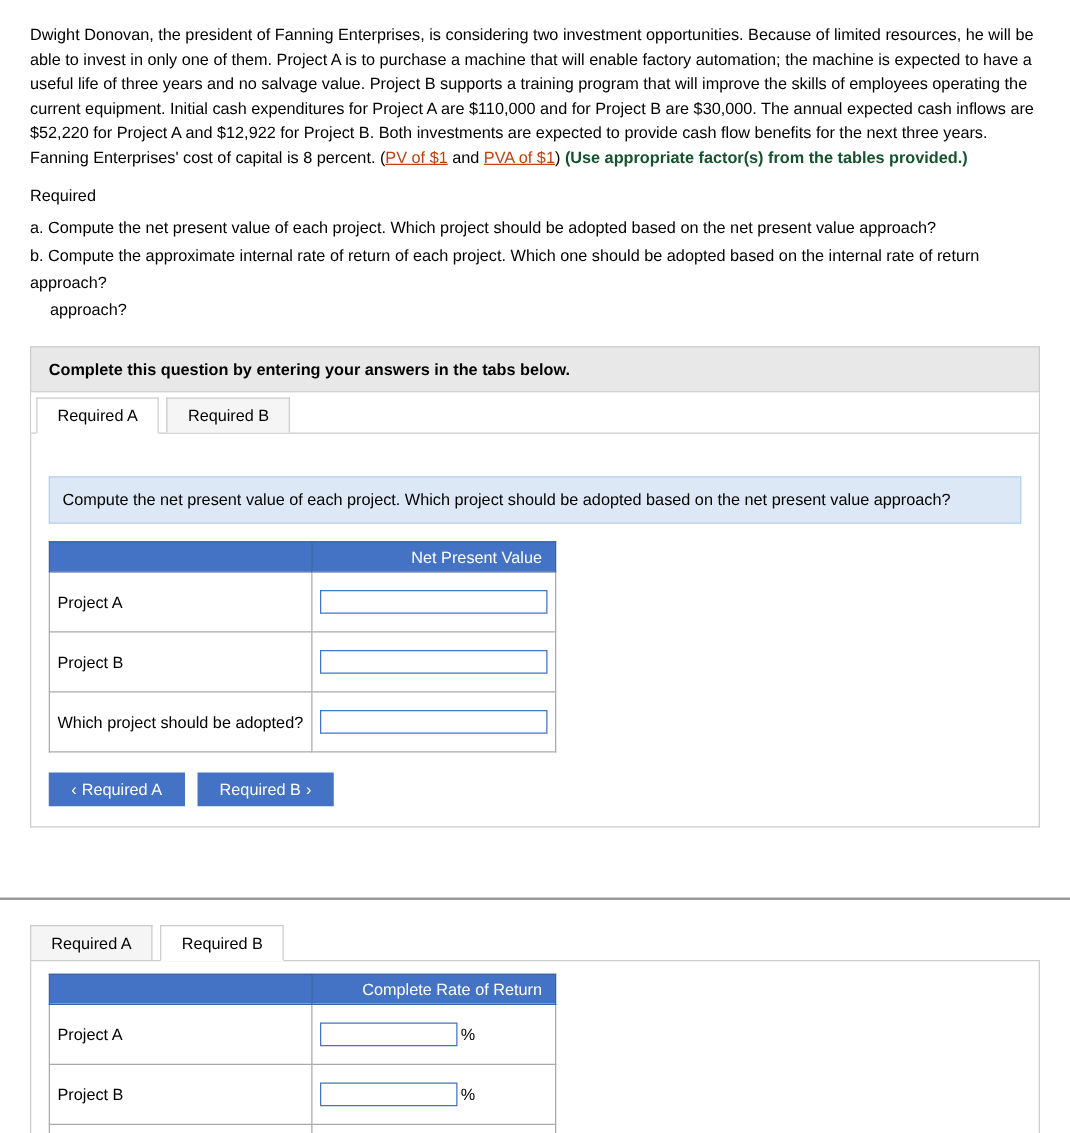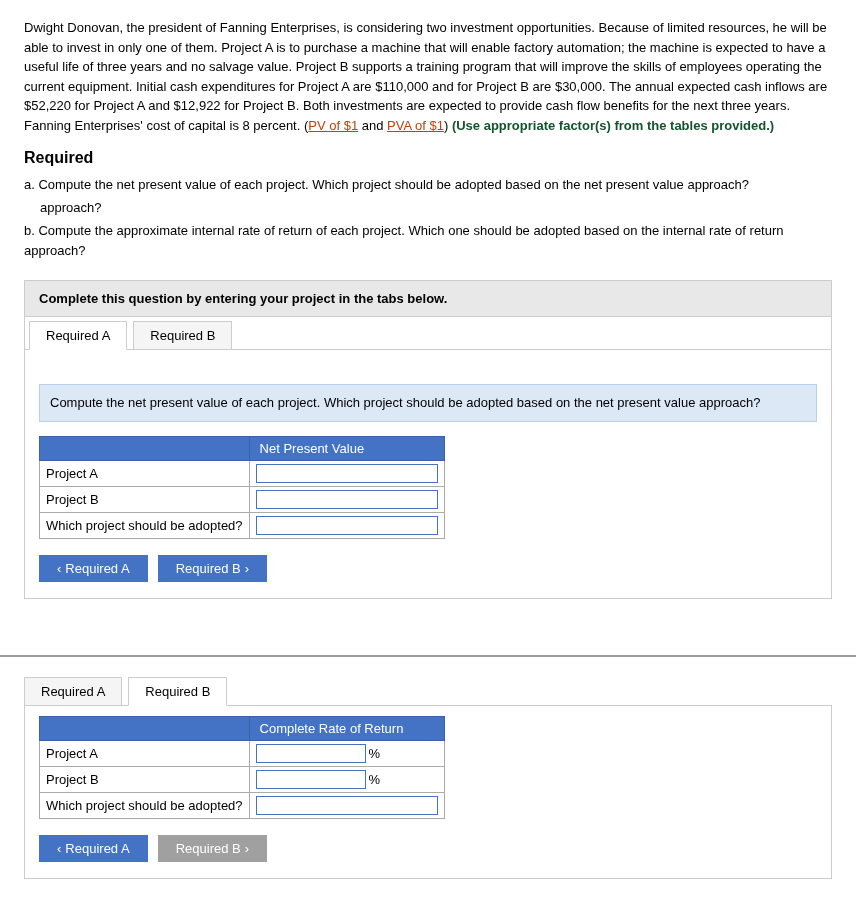--- a/index.html
+++ b/index.html
@@ -20,22 +20,22 @@
     }
     .intro-text .red-bold {
       color: #14532d;
       font-weight: bold;
     }
     .intro-text a {
       color: #c2410c;
       text-decoration: underline;
     }
     .required-heading {
-      font-weight: bold;
-      font-size: 16px;
+      font-weight: normal;
+      font-size: 13px;
       margin-bottom: 8px;
     }
     .required-list {
       font-size: 13px;
       line-height: 1.6;
       margin-bottom: 18px;
       padding-left: 0;
     }
     .required-list p {
       margin-bottom: 2px;
@@ -93,28 +93,28 @@
       color: #006600;
     }
     .data-table {
       border-collapse: collapse;
       font-size: 13px;
     }
     .data-table th {
       background: #4472c4;
       color: #fff;
       padding: 4px 10px;
-      text-align: left;
+      text-align: right;
       border: 1px solid #3a62a7;
       font-weight: normal;
       font-size: 13px;
     }
     .data-table td {
       border: 1px solid #aaa;
-      padding: 3px 6px;
+      padding: 14px 6px;
       font-size: 13px;
       background: #fff;
     }
     .data-table td.label-cell {
       background: #fff;
       min-width: 200px;
     }
     .data-table td.input-cell {
       background: #fff;
       min-width: 140px;
@@ -190,26 +190,26 @@
 <div class="main-container">
 
   <p class="intro-text">
     Dwight Donovan, the president of Fanning Enterprises, is considering two investment opportunities. Because of limited resources, he will be able to invest in only one of them. Project A is to purchase a machine that will enable factory automation; the machine is expected to have a useful life of three years and no salvage value. Project B supports a training program that will improve the skills of employees operating the current equipment. Initial cash expenditures for Project A are $110,000 and for Project B are $30,000. The annual expected cash inflows are $52,220 for Project A and $12,922 for Project B. Both investments are expected to provide cash flow benefits for the next three years. Fanning Enterprises' cost of capital is 8 percent. (<a href="#">PV of $1</a> and <a href="#">PVA of $1</a>) <span class="red-bold">(Use appropriate factor(s) from the tables provided.)</span>
   </p>
 
   <p class="required-heading">Required</p>
 
   <div class="required-list">
     <p>a. Compute the net present value of each project. Which project should be adopted based on the net present value approach?</p>
+    <p>b. Compute the approximate internal rate of return of each project. Which one should be adopted based on the internal rate of return approach?</p>
     <p style="padding-left:16px; font-size:13px;">approach?</p>
-    <p>b. Compute the approximate internal rate of return of each project. Which one should be adopted based on the internal rate of return approach?</p>
   </div>
 
   <div class="complete-box">
-    <span class="complete-box-text">Complete this question by entering your project in the tabs below.</span>
+    <span class="complete-box-text">Complete this question by entering your answers in the tabs below.</span>
   </div>
 
   <div class="tabs-section">
     <div class="tabs-row">
       <div class="tab active">Required A</div>
       <div class="tab">Required B</div>
     </div>
     <div class="tab-content">
       <div class="question-description">
         <span>Compute the net present value of each project. Which project should be adopted based on the net present value approach?</span><br>

